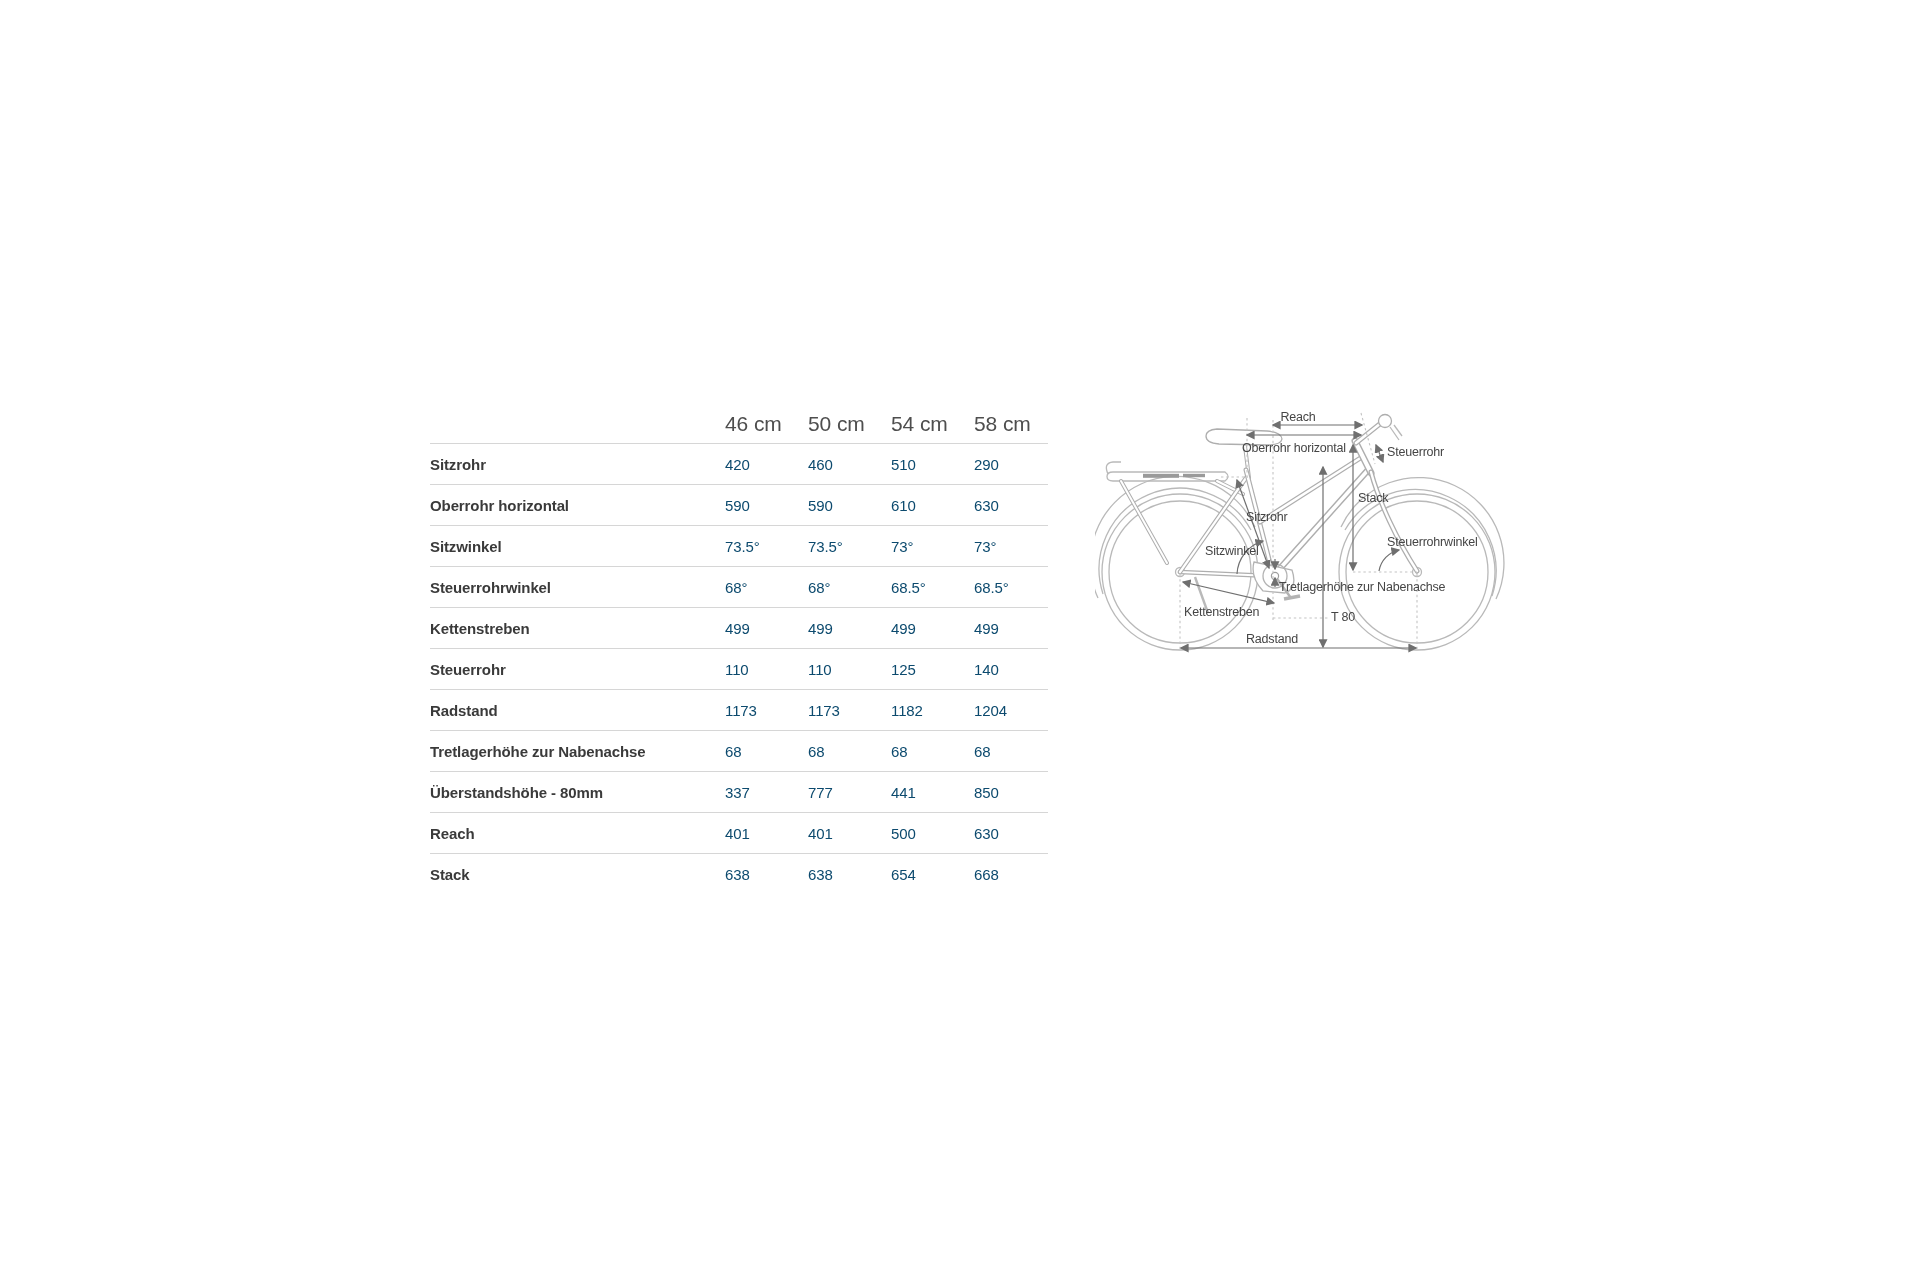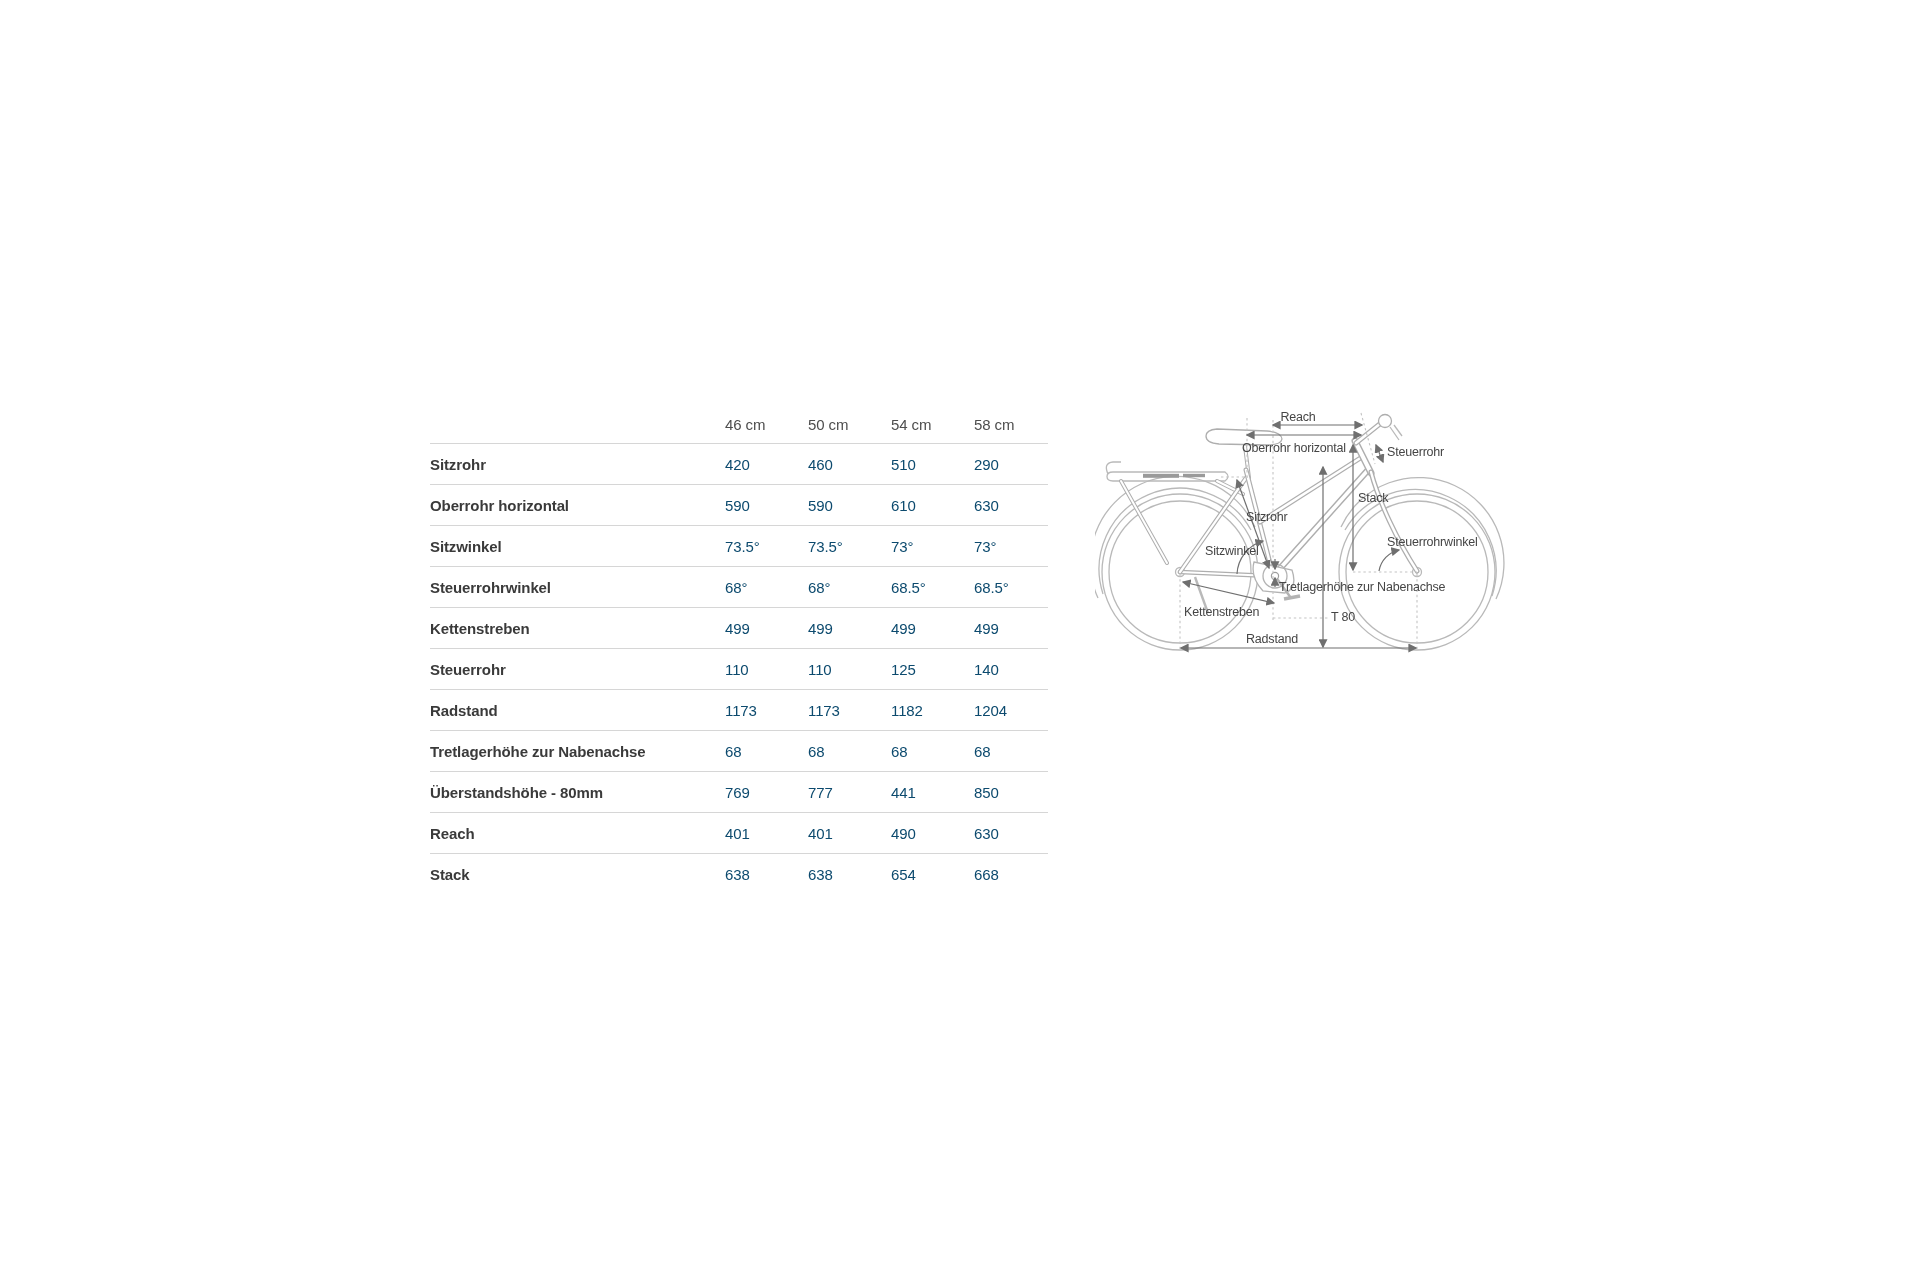--- a/index.html
+++ b/index.html
@@ -3,21 +3,21 @@
 <meta charset="utf-8">
 <style>
   html,body{margin:0;padding:0;background:#ffffff;}
   body{width:1920px;height:1280px;position:relative;overflow:hidden;
        font-family:"Liberation Sans", sans-serif;}
 
   
   .geo-table{position:absolute;left:430px;top:405px;width:618px;}
   .geo-header,.geo-row{display:grid;grid-template-columns:295px 83px 83px 83px 74px;
        align-items:center;}
-  .geo-header{height:38px;font-size:15px;color:#4e4e4e;letter-spacing:-0.1px;}
+  .geo-header{height:38px;font-size:21px;color:#4e4e4e;letter-spacing:-0.1px;}
   .geo-row{height:40px;border-top:1px solid #d6d6d6;font-size:15px;letter-spacing:-0.1px;}
   .geo-row .label{font-weight:bold;color:#3a3a3a;}
   .geo-row .val{color:#0c4a6e;}
 
   
   .diagram{position:absolute;left:1095px;top:400px;width:440px;height:280px;}
   .bike{stroke:#b9b9b9;stroke-width:1.3;fill:none;}
   .tubeA{stroke:#aeaeae;fill:none;stroke-linecap:round;}
   .tubeB{stroke:#ffffff;fill:none;stroke-linecap:round;}
   .dash{stroke:#c3c3c3;stroke-width:1.1;fill:none;stroke-dasharray:2.4 2.8;}
@@ -87,30 +87,30 @@
       </div>
       <div class="geo-row">
         <div class="label">Tretlagerhöhe zur Nabenachse</div>
         <div class="val">68</div>
         <div class="val">68</div>
         <div class="val">68</div>
         <div class="val">68</div>
       </div>
       <div class="geo-row">
         <div class="label">Überstandshöhe - 80mm</div>
-        <div class="val">769</div>
+        <div class="val">337</div>
         <div class="val">777</div>
         <div class="val">441</div>
         <div class="val">850</div>
       </div>
       <div class="geo-row">
         <div class="label">Reach</div>
         <div class="val">401</div>
         <div class="val">401</div>
-        <div class="val">490</div>
+        <div class="val">500</div>
         <div class="val">630</div>
       </div>
       <div class="geo-row">
         <div class="label">Stack</div>
         <div class="val">638</div>
         <div class="val">638</div>
         <div class="val">654</div>
         <div class="val">668</div>
       </div>
     </div>

